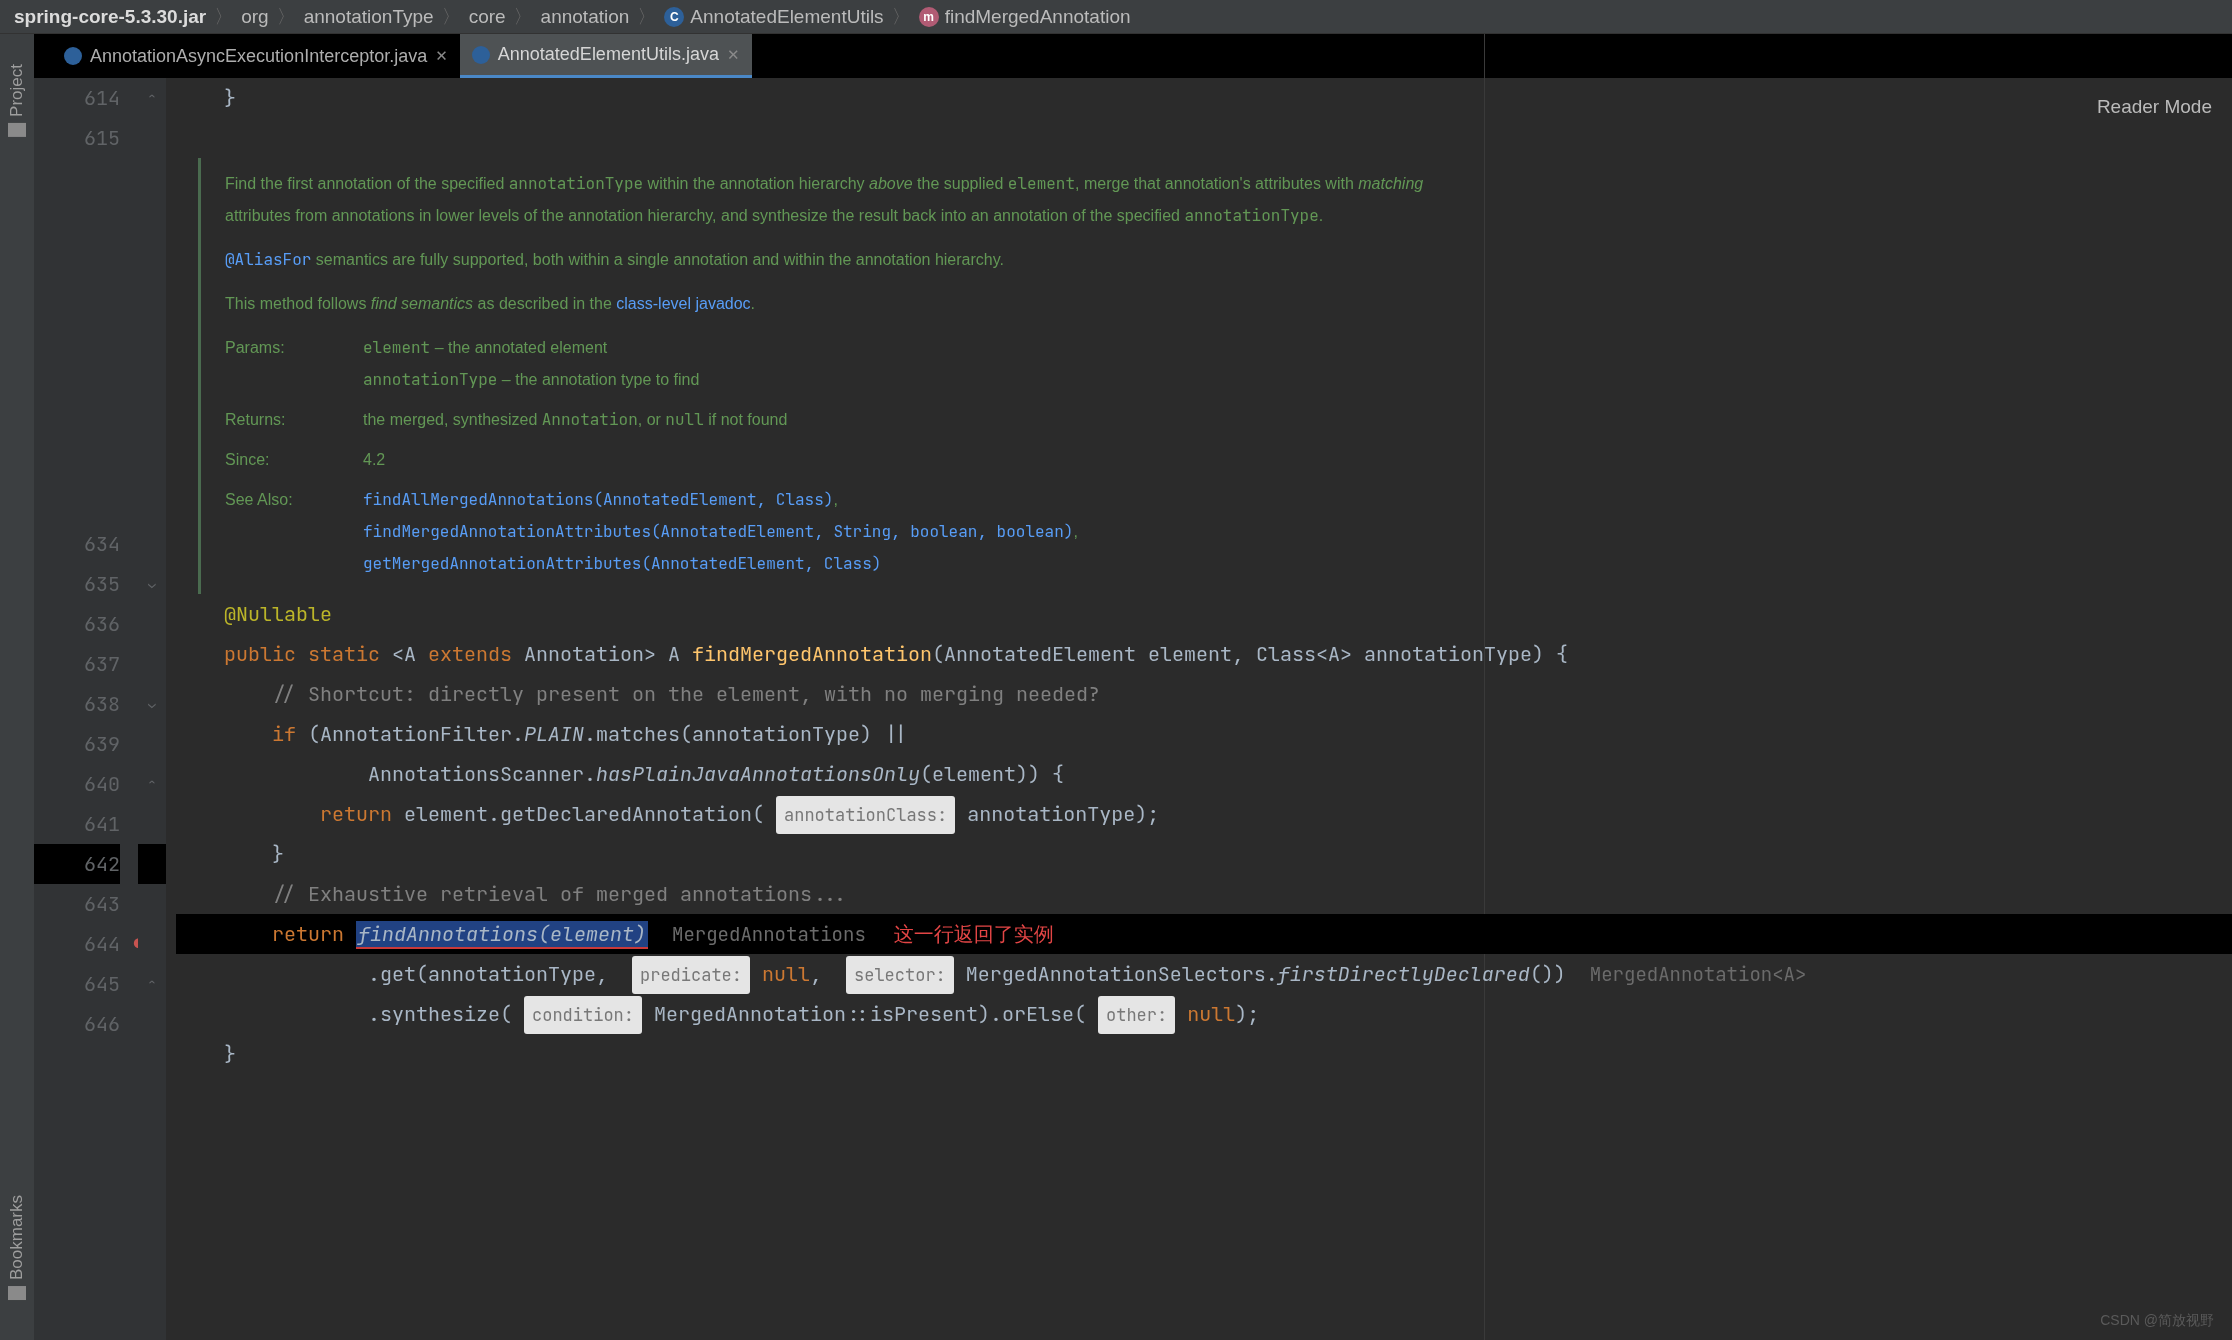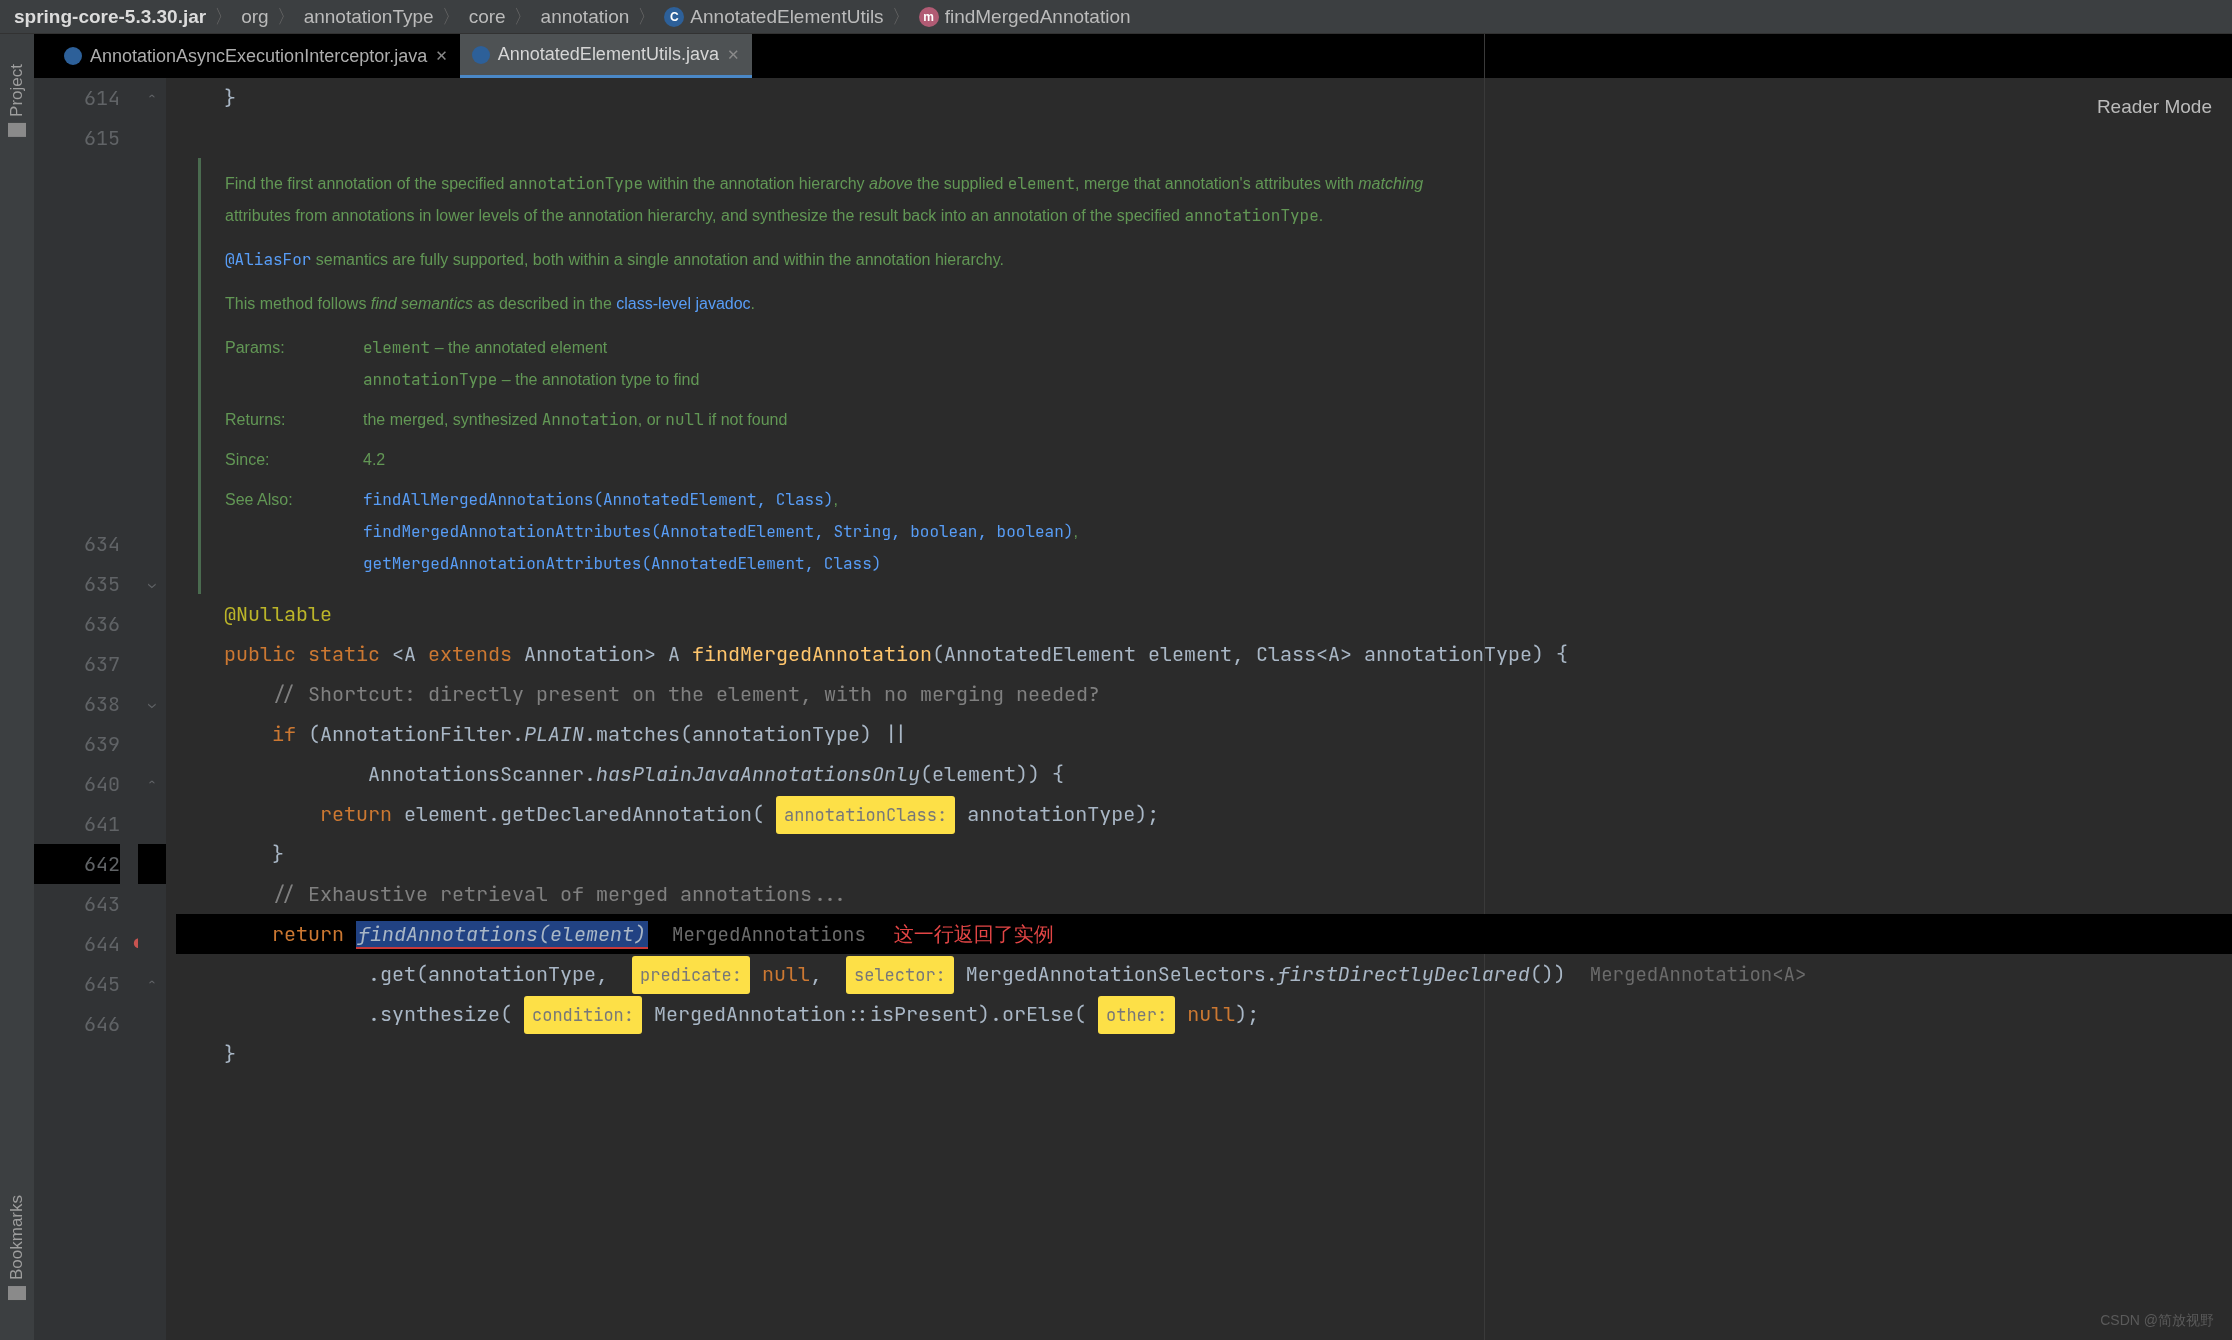--- a/index.html
+++ b/index.html
@@ -137,21 +137,21 @@
 .doc-block dl { display: grid; grid-template-columns: 130px 1fr; row-gap: 10px; gap: 8px; }
 .doc-block dt { color: #629755; }
 .doc-block dd { color: #629755; }
 
 .kw { color: #cc7832; }
 .anno { color: #bbb529; }
 .comm { color: #808080; }
 .ident-y { color: #ffc66d; }
 .ital { font-style: italic; color: #a9b7c6; }
 .param-hint {
-  background: #fde047;
+  background: #e5e5e5;
   color: #787878;
   font-size: 17px;
   padding: 8px 8px;
   border-radius: 3px;
   font-style: normal;
 }
 .inlay {
   color: #6b6b6b;
   font-size: 19px;
 }

